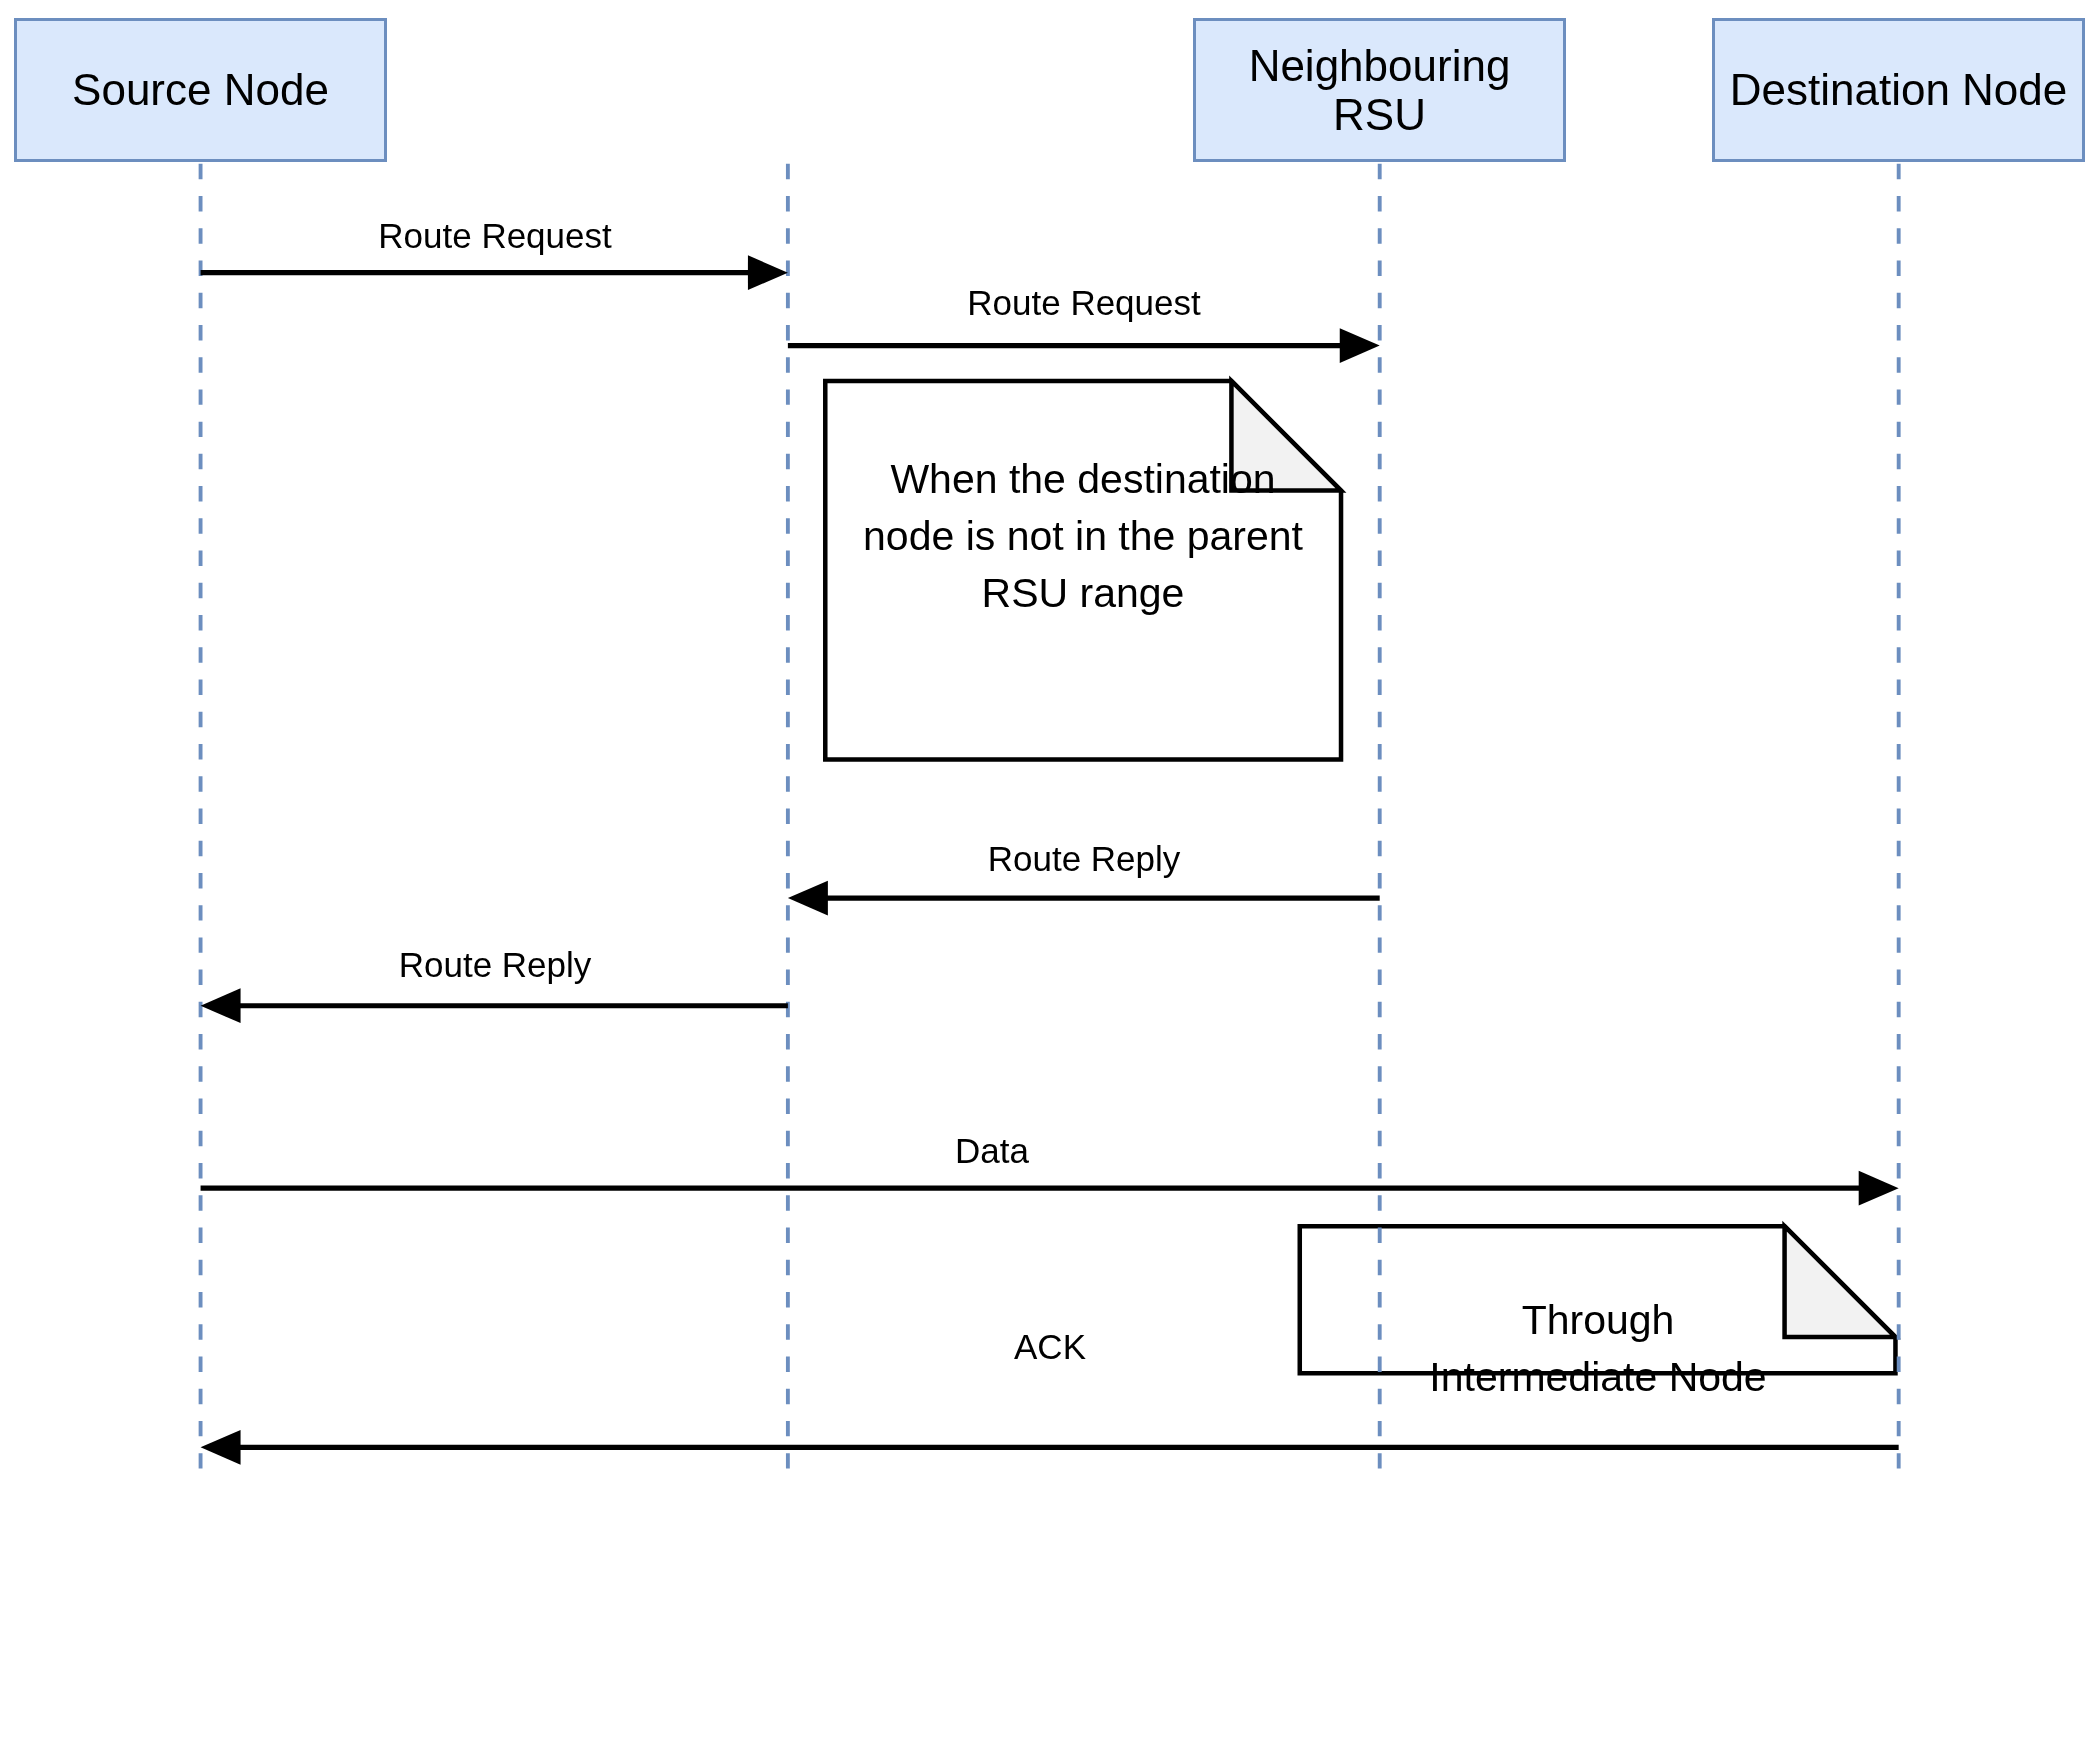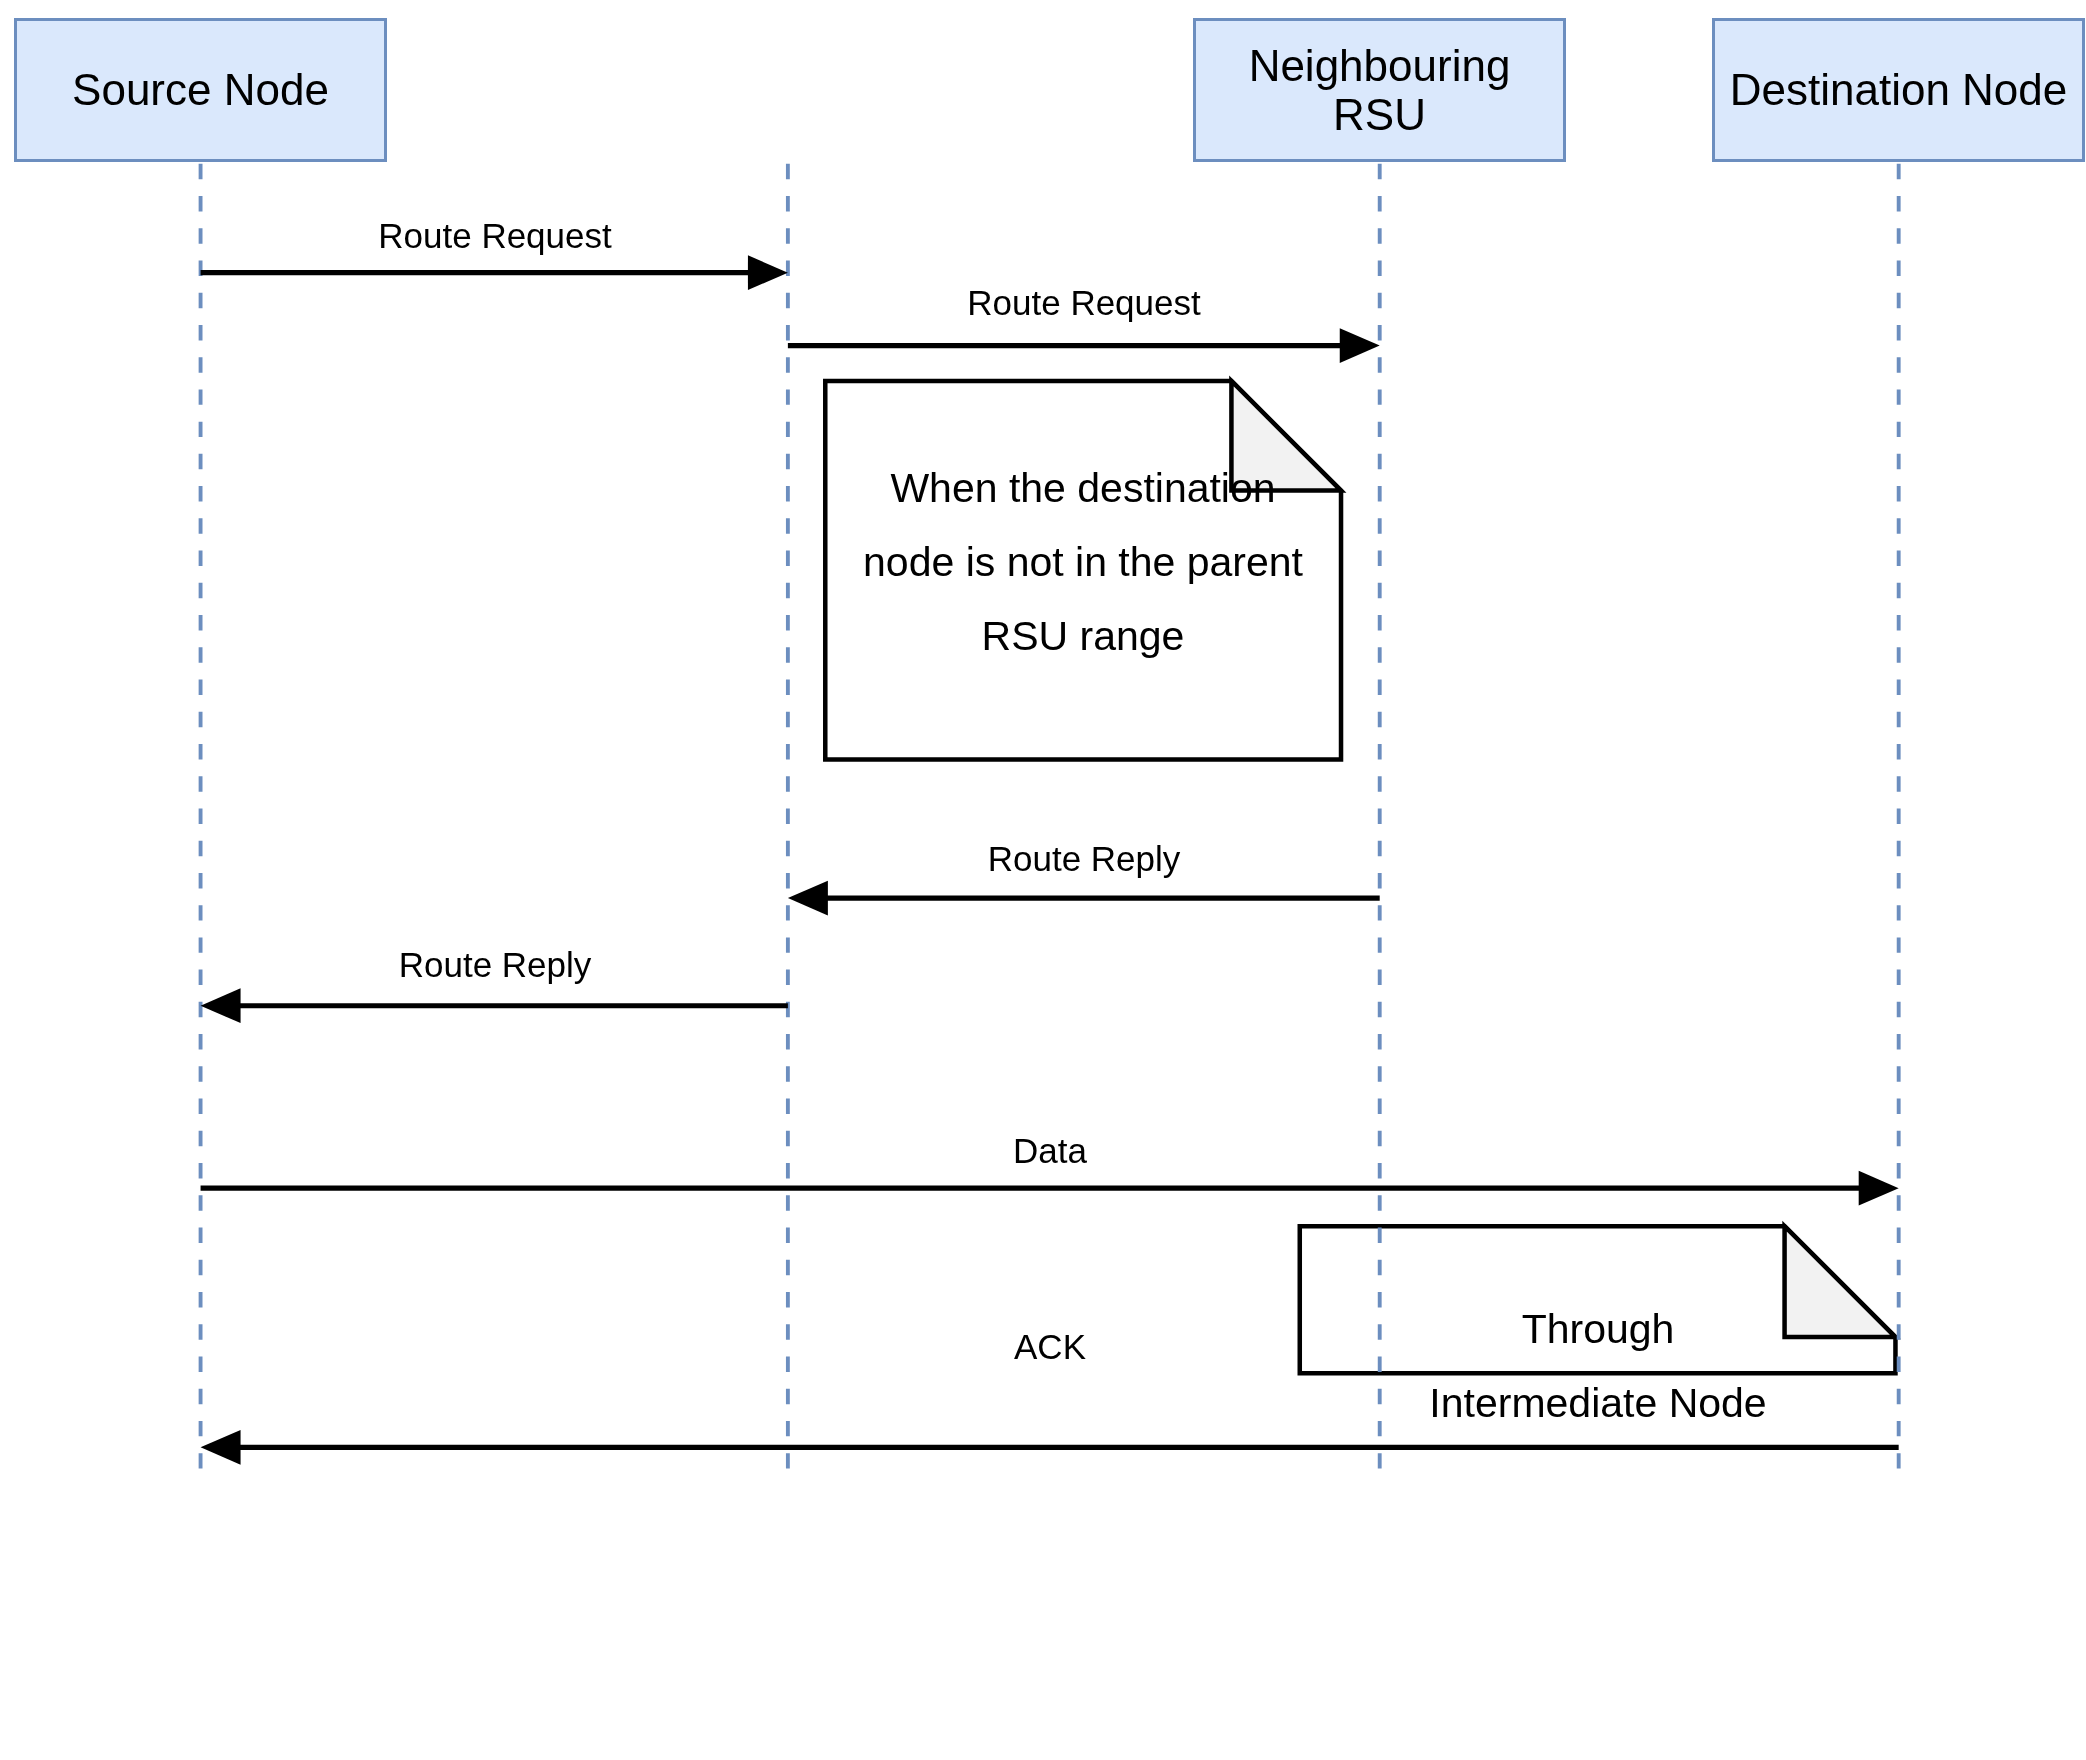--- a/index.html
+++ b/index.html
@@ -37,21 +37,21 @@
   .msg-label {
     position: absolute;
     transform: translate(-50%, -50%);
     font-size: 35px;
     white-space: nowrap;
   }
   .note-text {
     position: absolute;
     text-align: center;
     font-size: 41px;
-    line-height: 74px;
+    line-height: 57px;
     white-space: pre-line;
   }
 </style>
 </head>
 <body>
 
 <div class="canvas">
 
   <svg class="layer-svg" viewBox="0 0 3237 2730">
 
@@ -103,21 +103,21 @@
 
   <div class="actor" style="left:14px">Source Node</div>
   <div class="actor" style="left:1712px">Destination Node</div>
   <div class="actor" style="left:1193px">Neighbouring
 RSU</div>
 
   <div class="msg-label" style="left:495px;  top:236px">Route Request</div>
   <div class="msg-label" style="left:1084px; top:303px">Route Request</div>
   <div class="msg-label" style="left:1084px; top:859px">Route Reply</div>
   <div class="msg-label" style="left:495px;  top:965px">Route Reply</div>
-  <div class="msg-label" style="left:1050px; top:1151px">Data</div>
+  <div class="msg-label" style="left:992px; top:1151px">Data</div>
   <div class="msg-label" style="left:1050px; top:1347px">ACK</div>
 
   <div class="note-text" style="left:825px; top:451px;  width:516px">When the destination
 node is not in the parent
 RSU range</div>
   <div class="note-text" style="left:1300px; top:1292px; width:596px">Through
 Intermediate Node</div>
 
 </div>
 

